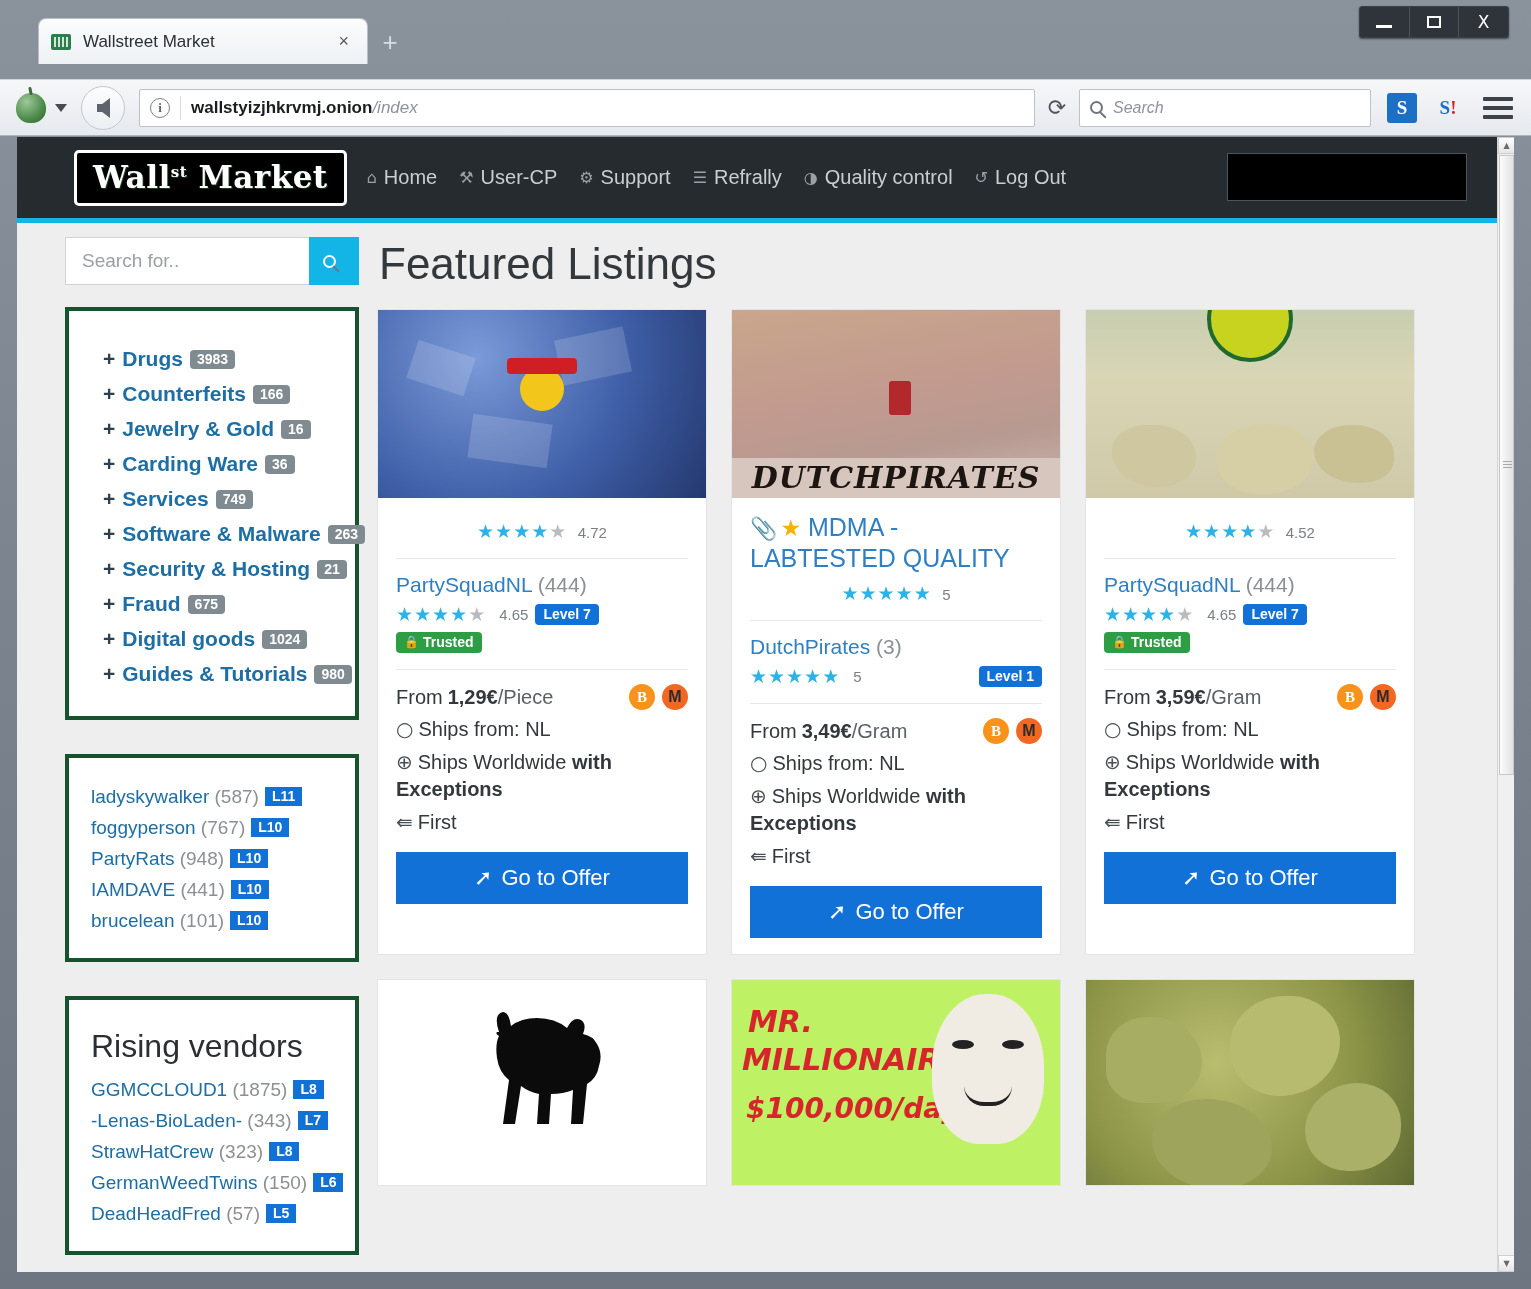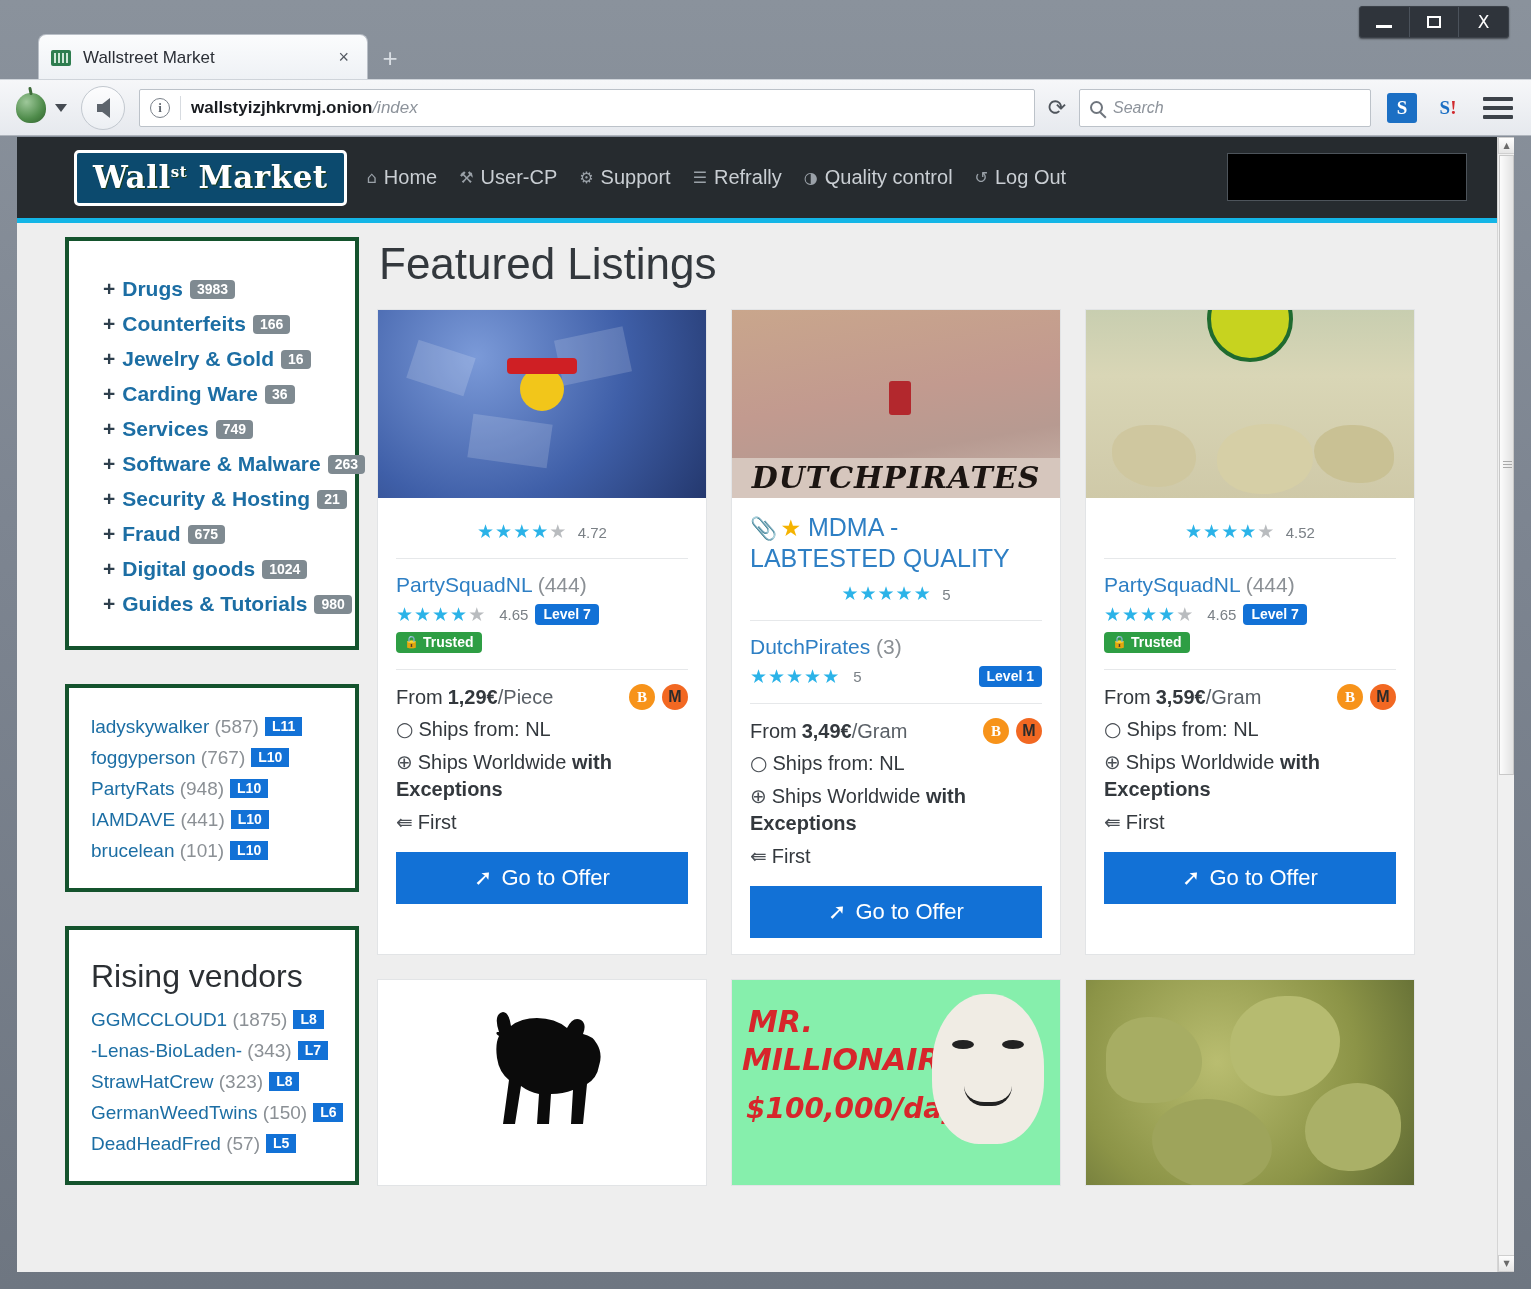--- a/index.html
+++ b/index.html
@@ -23,21 +23,21 @@
   #wincontrols .wc {
     flex: 1; display: flex; align-items: center; justify-content: center;
     color: #ffffff; font-size: 17px; font-family: "DejaVu Sans", sans-serif;
     border-right: 1px solid #4b525b;
   }
   #wincontrols .wc:last-child { border-right: none; }
   .wc-min-glyph { display:block; width:16px; height:3px; background:#fff; margin-top:8px; }
   .wc-max-glyph { display:block; width:14px; height:12px; border:2px solid #fff; }
 
   
-  #tabstrip { position: absolute; left: 0; top: 34px; width: 1531px; height: 46px; }
+  #tabstrip { position: absolute; left: 0; top: 18px; width: 1531px; height: 46px; }
   #tab {
     position: absolute; left: 38px; top: 0; width: 330px; height: 46px;
     background: linear-gradient(180deg,#fbfcfd 0%, #eef1f5 100%);
     border: 1px solid #b9bfc7; border-bottom: none;
     border-radius: 8px 8px 0 0;
     display: flex; align-items: center; padding: 0 12px;
   }
   #tab .favicon {
     width: 20px; height: 16px; margin-right: 12px; flex: none;
     background: #2e7d4f; border-radius: 2px; position: relative;
@@ -131,21 +131,21 @@
   }
   #content { position:absolute; left:0; top:0; width:1480px; height:1135px; overflow:hidden; }
 
   
   #siteheader {
     height: 86px; background: #262b2f; display: flex; align-items: center;
     padding-left: 57px; position: relative;
     border-bottom: 5px solid #13b5e6;
   }
   #logo {
-    border: 3px solid #ffffff; background: #0c4a6e; border-radius: 5px;
+    border: 3px solid #ffffff; background: #000000; border-radius: 5px;
     padding: 6px 16px 8px 16px; color: #ffffff;
     font-family: "DejaVu Serif", serif; font-weight: bold; font-size: 31px;
     letter-spacing: .5px; white-space: nowrap; flex: none;
     text-shadow: 1px 1px 0 #1a3d1d;
   }
   #logo sup { font-size: 15px; vertical-align: super; }
   #mainnav { display:flex; align-items:center; margin-left: 20px; }
   .navitem {
     color:#c9ced3; font-size:20px; margin-right:22px; white-space:nowrap;
     display:flex; align-items:center; gap:7px;
@@ -231,21 +231,21 @@
   .pic-dutch { background: linear-gradient(170deg,#c9a68c 0%, #c29a8f 45%, #b79a91 70%, #cbb7ad 100%); }
   .pic-dutch .band { position:absolute; left:0; right:0; bottom:0; height:40px; background:#d6c6bd;
     color:#1c1512; font-family:"DejaVu Serif", serif; font-style:italic; font-weight:bold; font-size:30px;
     text-align:center; line-height:40px; letter-spacing:1px;}
   .pic-crystal { background: linear-gradient(180deg,#c8ceb0 0%, #d9d6b6 35%, #cfc9a8 100%); }
   .pic-crystal .lionhead {
     position:absolute; left:50%; top:-34px; transform:translateX(-50%);
     width:86px; height:86px; border-radius:50%; background:#c7d31f; border:4px solid #1f6b2f;
   }
   .pic-white { background:#ffffff; }
-  .pic-mr { background:#86efac;text-decoration:underline; }
+  .pic-mr { background:#bef264;text-decoration:underline; }
   .pic-bud { background: radial-gradient(circle at 40% 40%, #b9bd70, #8c9447 60%, #5f6a33); }
   .redtext { color:#d7262b; font-family:"DejaVu Sans", sans-serif; font-weight:bold; font-style:italic; }
   .mask {
     position:absolute; right:16px; top:14px; width:112px; height:150px;
     background:#f0ece4; border-radius:48% 48% 42% 42%;
   }
   .mask::before{ content:""; position:absolute; left:20px; top:46px; width:22px; height:9px; background:#222; border-radius:50%; }
   .mask::after{ content:""; position:absolute; right:20px; top:46px; width:22px; height:9px; background:#222; border-radius:50%; }
   .masksmile{ position:absolute; left:32px; top:92px; width:48px; height:20px; border-bottom:4px solid #222; border-radius:0 0 40px 40px;}
   .donkey { position:absolute; left:50%; top:14px; transform:translateX(-50%); width:190px; height:160px; }
@@ -351,20 +351,28 @@
               <span>Log Out</span>
             </div>
         </div>
         <div id="headerbox"></div>
       </div>
 
       <div id="pagebody">
 
         <div id="sidebar">
 
+          <div id="searchrow">
+            <div id="sidesearch">
+                <span>Search for..</span>
+              </div>
+            <div id="sidesearchbtn">
+                <span class="mag" style="border-color:#fff;"></span>
+              </div>
+          </div>
 
           <div class="panel" id="catpanel">
             <div class="cat"><span class="plus">+</span><span>Drugs</span><span class="badge-count">3983</span></div>
             <div class="cat"><span class="plus">+</span><span>Counterfeits</span><span class="badge-count">166</span></div>
             <div class="cat"><span class="plus">+</span><span>Jewelry &amp; Gold</span><span class="badge-count">16</span></div>
             <div class="cat"><span class="plus">+</span><span>Carding Ware</span><span class="badge-count">36</span></div>
             <div class="cat"><span class="plus">+</span><span>Services</span><span class="badge-count">749</span></div>
             <div class="cat"><span class="plus">+</span><span>Software &amp; Malware</span><span class="badge-count">263</span></div>
             <div class="cat"><span class="plus">+</span><span>Security &amp; Hosting</span><span class="badge-count">21</span></div>
             <div class="cat"><span class="plus">+</span><span>Fraud</span><span class="badge-count">675</span></div>

